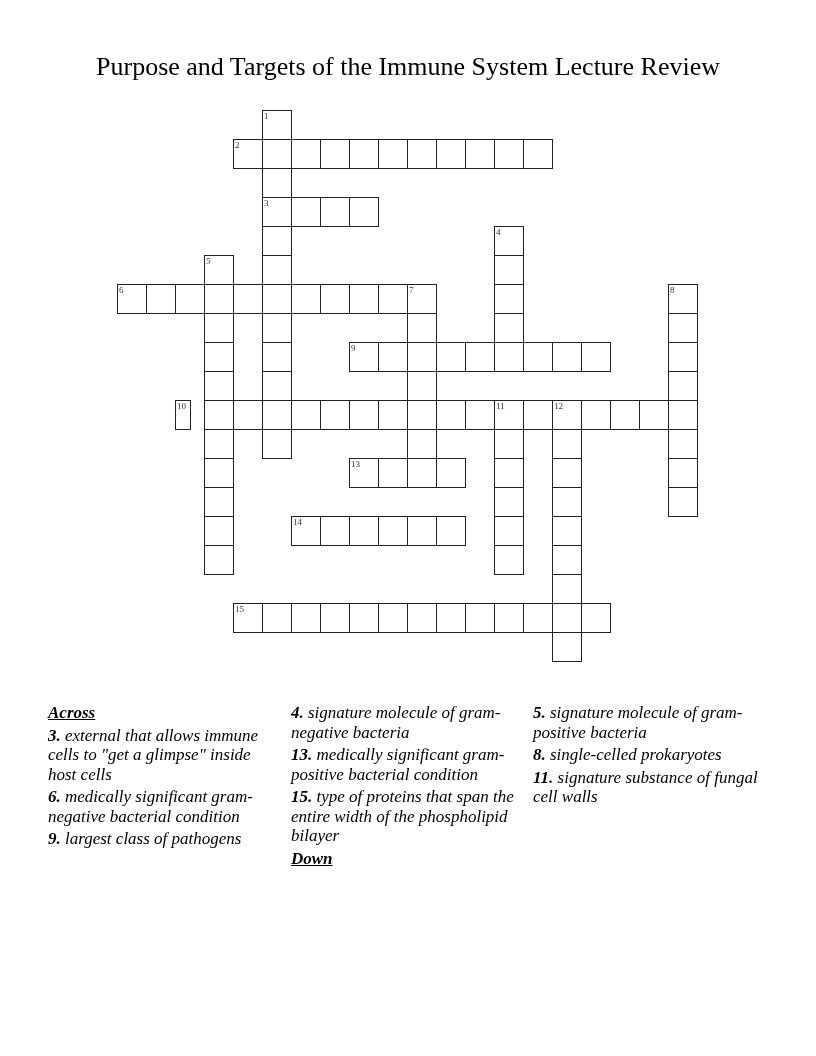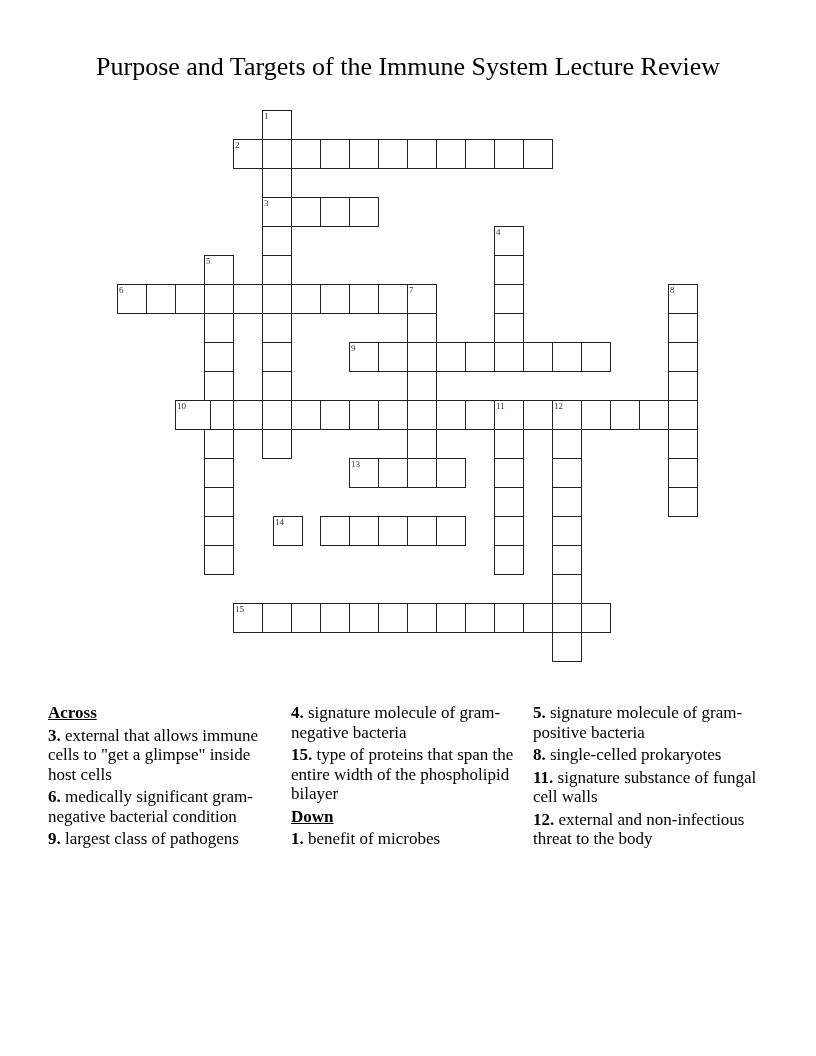--- a/index.html
+++ b/index.html
@@ -2,21 +2,21 @@
 <html><head>
 <meta charset="utf-8">
 <style>
   html, body { margin:0; padding:0; background:#ffffff; }
   body { width:816px; height:1056px; position:relative; font-family:"Liberation Serif", serif; color:#000; overflow:hidden; }
   .title { position:absolute; left:0; width:816px; top:50px; text-align:center; font-size:26px; line-height:34px; }
   .grid { position:absolute; left:117px; top:110px; width:600px; height:560px; }
   .cell { position:absolute; width:29px; height:29px; box-sizing:border-box; border:1.5px solid #222; background:#fff; }
   .cell .num { position:absolute; left:1px; top:0px; font-size:9px; line-height:10px; color:#333; }
   .clues { position:absolute; top:703px; font-size:17px; line-height:19.5px; }
-  .col { position:absolute; width:225px; }
+  .col { position:absolute; width:225px;font-style:italic; }
   .heading { font-weight:bold; text-decoration:underline; margin-bottom:3px; }
   .clue { margin-bottom:3px; }
   .clue b { font-weight:bold; }
 </style>
 </head>
 <body>
 
 <div class="title">Purpose and Targets of the Immune System Lecture Review</div>
 
 <div class="grid" id="grid">
@@ -102,21 +102,21 @@
     <div class="cell" style="left: 551px; top: 377px; width: 30px; height: 30px;"></div>
     <div class="cell" style="left: 232px; top: 232px; width: 30px; height: 30px;">
       <span class="num">9</span>
     </div>
     <div class="cell" style="left: 261px; top: 232px; width: 30px; height: 30px;"></div>
     <div class="cell" style="left: 319px; top: 232px; width: 30px; height: 30px;"></div>
     <div class="cell" style="left: 348px; top: 232px; width: 30px; height: 30px;"></div>
     <div class="cell" style="left: 406px; top: 232px; width: 30px; height: 30px;"></div>
     <div class="cell" style="left: 435px; top: 232px; width: 30px; height: 30px;"></div>
     <div class="cell" style="left: 464px; top: 232px; width: 30px; height: 30px;"></div>
-    <div class="cell" style="left: 58px; top: 290px; width: 36px; height: 30px; text-decoration: underline;">
+    <div class="cell" style="left: 58px; top: 290px; width: 16px; height: 30px; text-decoration: underline;">
       <span class="num">10</span>
     </div>
     <div class="cell" style="left: 116px; top: 290px; width: 30px; height: 30px;"></div>
     <div class="cell" style="left: 174px; top: 290px; width: 30px; height: 30px;"></div>
     <div class="cell" style="left: 203px; top: 290px; width: 30px; height: 30px;"></div>
     <div class="cell" style="left: 232px; top: 290px; width: 30px; height: 30px;"></div>
     <div class="cell" style="left: 261px; top: 290px; width: 30px; height: 30px;"></div>
     <div class="cell" style="left: 319px; top: 290px; width: 30px; height: 30px;"></div>
     <div class="cell" style="left: 348px; top: 290px; width: 30px; height: 30px;"></div>
     <div class="cell" style="left: 377px; top: 290px; width: 30px; height: 30px;">
@@ -140,21 +140,21 @@
     <div class="cell" style="left: 435px; top: 406px; width: 30px; height: 30px;"></div>
     <div class="cell" style="left: 435px; top: 435px; width: 30px; height: 30px;"></div>
     <div class="cell" style="left: 435px; top: 464px; width: 30px; height: 30px;"></div>
     <div class="cell" style="left: 435px; top: 493px; width: 30px; height: 30px;"></div>
     <div class="cell" style="left: 435px; top: 522px; width: 30px; height: 30px;"></div>
     <div class="cell" style="left: 232px; top: 348px; width: 30px; height: 30px;">
       <span class="num">13</span>
     </div>
     <div class="cell" style="left: 261px; top: 348px; width: 30px; height: 30px;"></div>
     <div class="cell" style="left: 319px; top: 348px; width: 30px; height: 30px;"></div>
-    <div class="cell" style="left: 156px; top: 406px; width: 30px; height: 30px;">
+    <div class="cell" style="left: 174px; top: 406px; width: 30px; height: 30px;">
       <span class="num">14</span>
     </div>
     <div class="cell" style="left: 203px; top: 406px; width: 30px; height: 30px;"></div>
     <div class="cell" style="left: 232px; top: 406px; width: 30px; height: 30px;"></div>
     <div class="cell" style="left: 261px; top: 406px; width: 30px; height: 30px;"></div>
     <div class="cell" style="left: 290px; top: 406px; width: 30px; height: 30px;"></div>
     <div class="cell" style="left: 319px; top: 406px; width: 30px; height: 30px;"></div>
     <div class="cell" style="left: 116px; top: 493px; width: 30px; height: 30px;">
       <span class="num">15</span>
     </div>
@@ -173,23 +173,22 @@
 
 <div class="clues">
   <div class="col" style="left:48px;">
     <div class="heading">Across</div>
     <div class="clue"><b>3.</b> <span>external that allows immune cells to "get a glimpse" inside host cells</span></div>
     <div class="clue"><b>6.</b> <span>medically significant gram-negative bacterial condition</span></div>
     <div class="clue"><b>9.</b> <span>largest class of pathogens</span></div>
   </div>
   <div class="col" style="left:291px;">
     <div class="clue"><b>4.</b> <span>signature molecule of gram-negative bacteria</span></div>
+    <div class="clue"><b>13.</b> <span>medically significant gram-positive bacterial condition</span></div>
     <div class="clue"><b>15.</b> <span>type of proteins that span the entire width of the phospholipid bilayer</span></div>
     <div class="heading">Down</div>
-    <div class="clue"><b>1.</b> <span>benefit of microbes</span></div>
   </div>
   <div class="col" style="left:533px;">
     <div class="clue"><b>5.</b> <span>signature molecule of gram-positive bacteria</span></div>
     <div class="clue"><b>8.</b> <span>single-celled prokaryotes</span></div>
     <div class="clue"><b>11.</b> <span>signature substance of fungal cell walls</span></div>
-    <div class="clue"><b>12.</b> <span>external and non-infectious threat to the body</span></div>
   </div>
 </div>
 
 </body></html>

